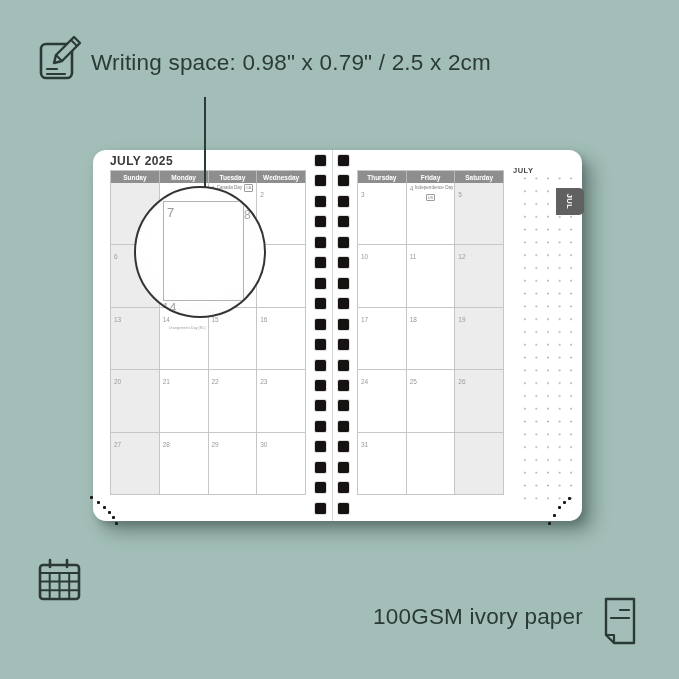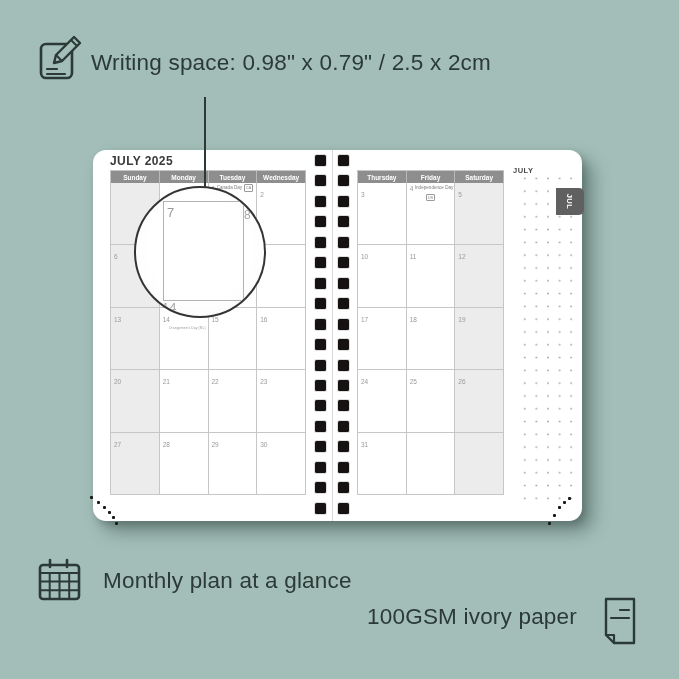--- a/index.html
+++ b/index.html
@@ -6,21 +6,21 @@
   .stage{
     position:relative;width:679px;height:679px;overflow:hidden;
     background:#a3beb8;
     font-family:"Liberation Sans", sans-serif;
     color:#2b3a36;
   }
   
   .cap{position:absolute;font-size:22.5px;font-weight:500;letter-spacing:.2px;color:#2b3a36;white-space:nowrap;}
   .cap-top{left:91px;top:50px;}
   .cap-monthly{left:103px;top:568px;}
-  .cap-paper{top:604px;right:102px;margin-left:33px;}
+  .cap-paper{top:604px;right:96px;margin-left:33px;}
   .icon{position:absolute;stroke:#2b3a36;fill:none;stroke-linecap:round;stroke-linejoin:round;}
   .icon-top{left:38px;top:34px;}
   .icon-cal{left:36px;top:556px;}
   .icon-paper{left:598px;top:596px;}
   
   .connector{position:absolute;left:204px;top:97px;width:1.6px;height:92px;background:#2b3a36;z-index:2;}
   
   .planner{
     position:absolute;left:93px;top:150px;width:489px;height:371px;
     background:#ffffff;border-radius:13px;
@@ -214,21 +214,20 @@
     <rect x="4" y="9" width="39" height="34" rx="3" stroke-width="2.6"></rect>
     <path d="M14 4 V11" stroke-width="2.6"></path>
     <path d="M31 4 V11" stroke-width="2.6"></path>
     <path d="M4 17 H43" stroke-width="2.2"></path>
     <path d="M13.7 17 V43" stroke-width="2"></path>
     <path d="M23.5 17 V43" stroke-width="2"></path>
     <path d="M33.2 17 V43" stroke-width="2"></path>
     <path d="M4 25.6 H43" stroke-width="2"></path>
     <path d="M4 34.3 H43" stroke-width="2"></path>
   </svg>
-  <div class="cap cap-monthly">Monthly plan at a glance</div>
 
   <div class="cap cap-paper">100GSM ivory paper</div>
   <svg class="icon icon-paper" width="42" height="52" viewBox="0 0 42 52">
     <path d="M8 3 H36 V47 H16 L8 39 Z" stroke-width="2.4"></path>
     <path d="M8 39 H16 V47" stroke-width="2.2"></path>
     <path d="M22 14 H31" stroke-width="2.2"></path>
     <path d="M13 22 H31" stroke-width="2.2"></path>
   </svg>
 
 </div>

